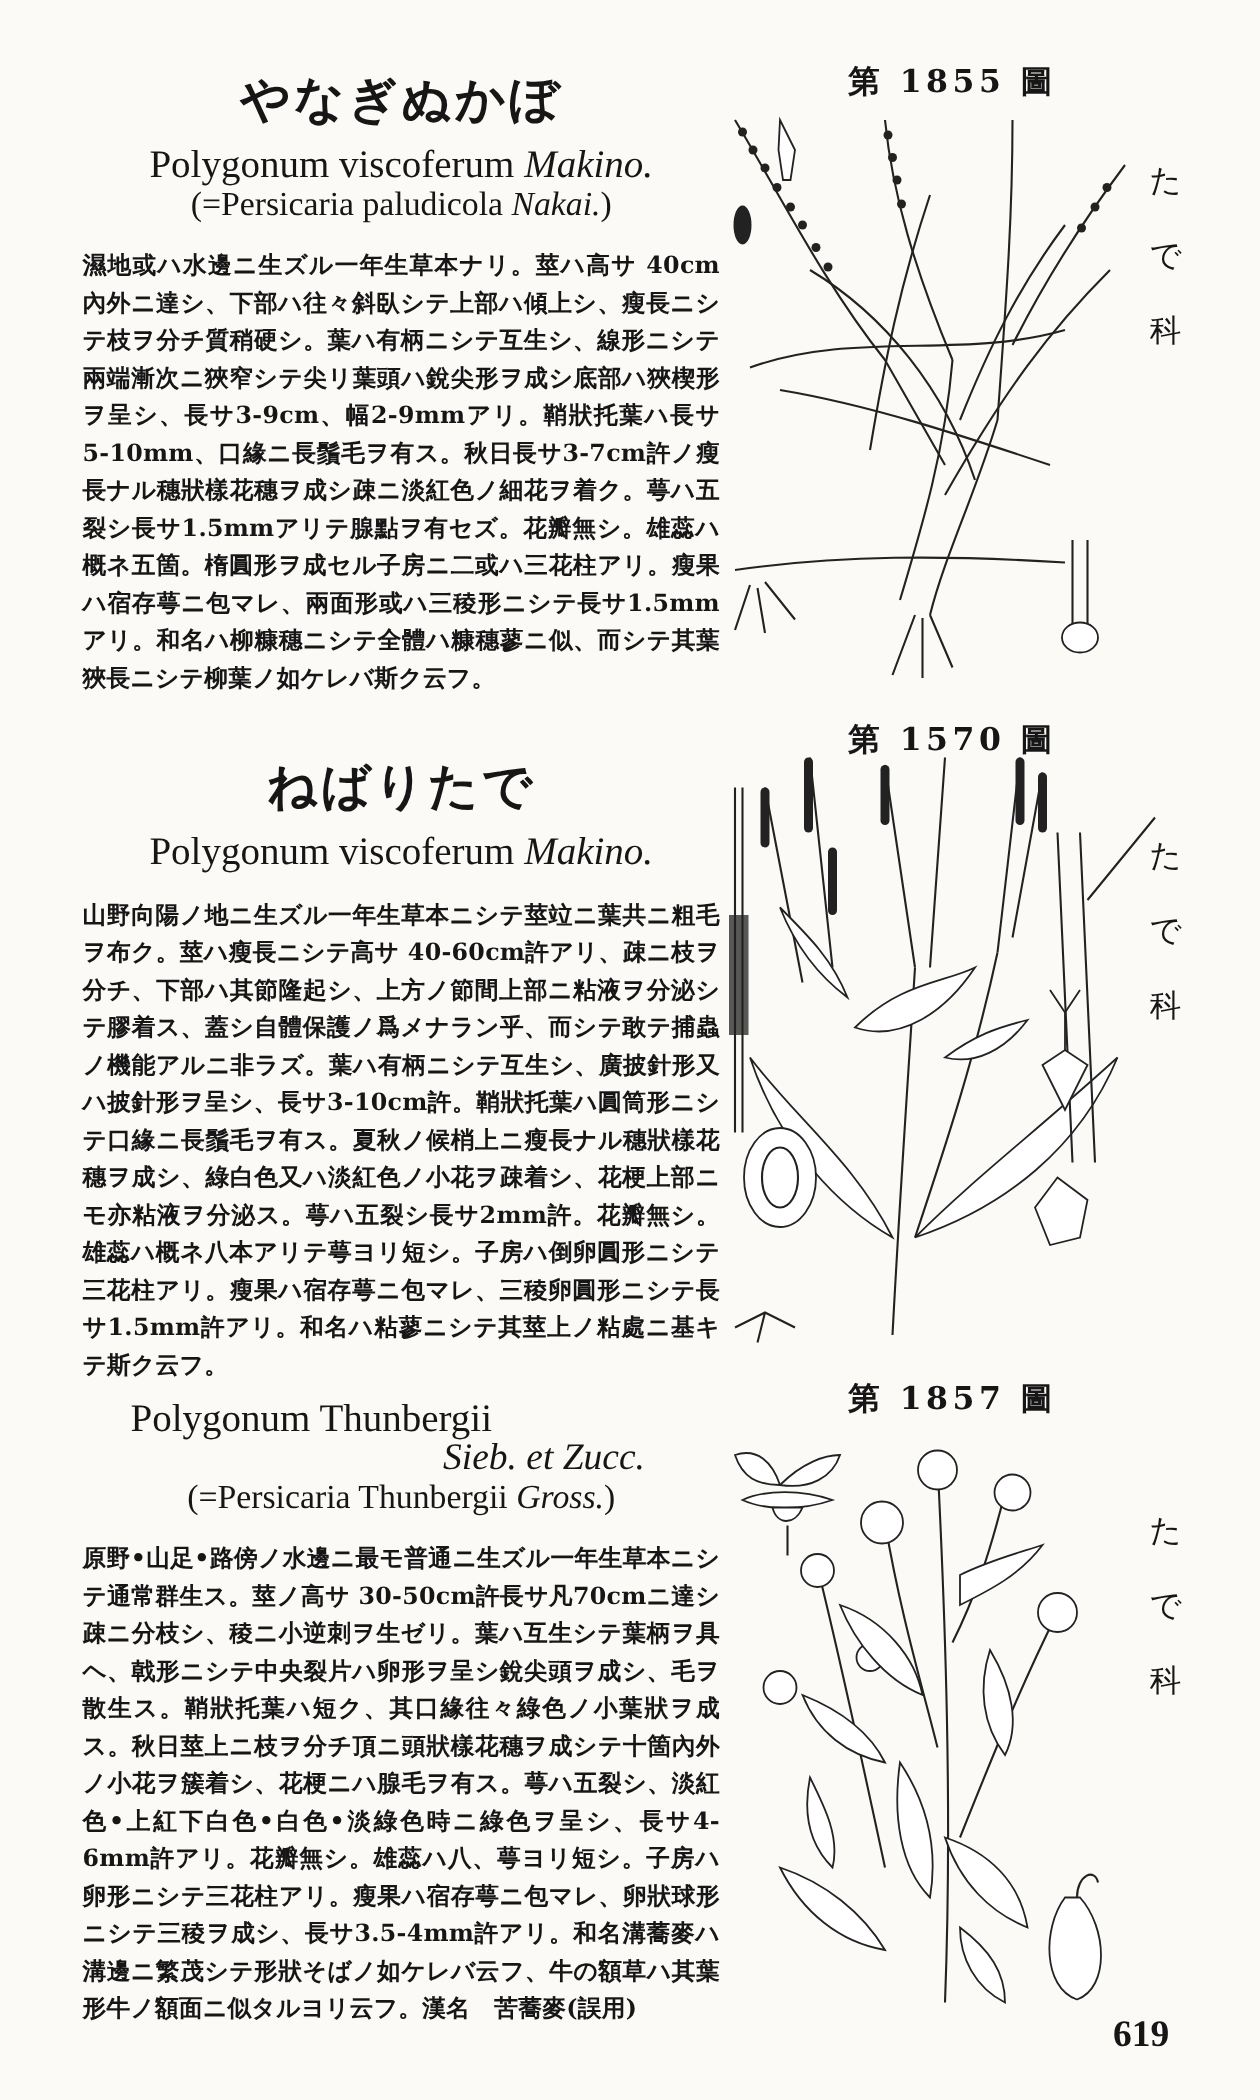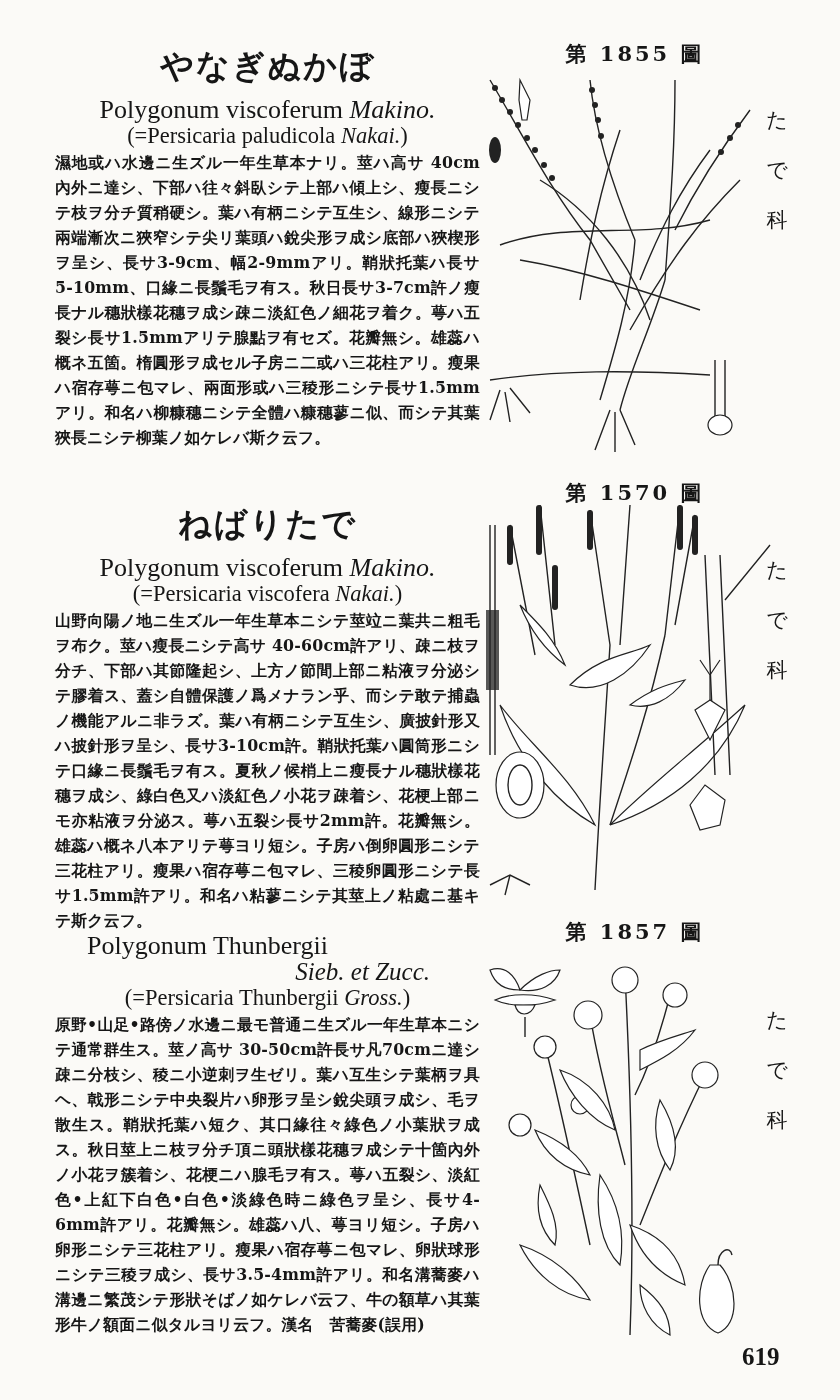--- a/index.html
+++ b/index.html
@@ -17,21 +17,21 @@
   .sci {
     text-align: center; font-family: "Liberation Serif", serif; font-size: 26px; line-height: 27px;
   }
   .sci i { font-style: italic; }
   .syn {
     text-align: center; font-family: "Liberation Serif", serif; font-size: 22.5px; line-height: 25px;
   }
   .author-line { text-align: right; padding-right: 50px; font-family: "Liberation Serif", serif; font-style: italic; font-size: 25px; line-height: 26px; }
   .desc {
     font-size: 15.8px; line-height: 25px; font-weight: bold; text-align: justify;
-    margin-top: 2px; letter-spacing: 0.2px;
+    margin-top: 16px; letter-spacing: 0.2px;
   }
   .fig-label {
     position: absolute; left: 545px; width: 140px; text-align: center;
     font-size: 21px; font-weight: bold; letter-spacing: 3px; margin-left: 20px;
   }
   .family {
     position: absolute; left: 762px; width: 30px; font-size: 21px; line-height: 50px; text-align: center;
   }
   .fig { position: absolute; }
   .page-num {
@@ -109,24 +109,20 @@
   <path class="ln" d="M235 290 l0 60 M245 290 l0 60"></path>
   <ellipse cx="240" cy="355" rx="12" ry="10" class="lf"></ellipse>
 </svg>
 
 <div class="entry" style="top:494px;">
   <div class="jp-title">ねばりたで</div>
   <div class="sci">
     <span>Polygonum viscoferum</span>
     <i>Makino.</i>
   </div>
-  <div class="syn">
-    <span>(=Persicaria viscofera</span>
-    <i>Nakai.</i><span>)</span>
-  </div>
   <div class="desc">山野向陽ノ地ニ生ズル一年生草本ニシテ莖竝ニ葉共ニ粗毛ヲ布ク。莖ハ瘦長ニシテ高サ 40-60cm許アリ、疎ニ枝ヲ分チ、下部ハ其節隆起シ、上方ノ節間上部ニ粘液ヲ分泌シテ膠着ス、蓋シ自體保護ノ爲メナラン乎、而シテ敢テ捕蟲ノ機能アルニ非ラズ。葉ハ有柄ニシテ互生シ、廣披針形又ハ披針形ヲ呈シ、長サ3-10cm許。鞘狀托葉ハ圓筒形ニシテ口緣ニ長鬚毛ヲ有ス。夏秋ノ候梢上ニ瘦長ナル穗狀樣花穗ヲ成シ、綠白色又ハ淡紅色ノ小花ヲ疎着シ、花梗上部ニモ亦粘液ヲ分泌ス。萼ハ五裂シ長サ2mm許。花瓣無シ。雄蕊ハ概ネ八本アリテ萼ヨリ短シ。子房ハ倒卵圓形ニシテ三花柱アリ。瘦果ハ宿存萼ニ包マレ、三稜卵圓形ニシテ長サ1.5mm許アリ。和名ハ粘蓼ニシテ其莖上ノ粘處ニ基キテ斯ク云フ。</div>
 </div>
 
 <div class="fig-label" style="top:479px;">第 1570 圖</div>
 <div class="family" style="top:545px;">
   <div>た</div>
   <div>で</div>
   <div>科</div>
 </div>
 

